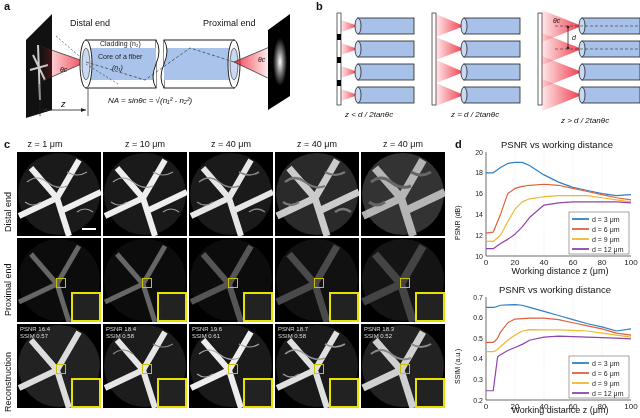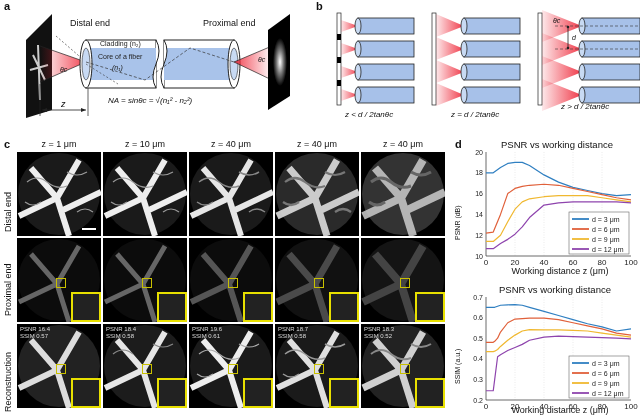--- a/index.html
+++ b/index.html
@@ -162,26 +162,26 @@
     <line x1="245" y1="26" x2="330" y2="26" stroke="#333" stroke-width="0.6" stroke-dasharray="3,2"></line>
     <line x1="245" y1="49" x2="330" y2="49" stroke="#333" stroke-width="0.6" stroke-dasharray="3,2"></line>
     <line x1="258" y1="27" x2="258" y2="48" stroke="#222" stroke-width="0.8"></line>
     <circle cx="258" cy="27" r="1.3" fill="#222"></circle>
       <circle cx="258" cy="48" r="1.3" fill="#222"></circle>
   </svg>
   <div class="abs t7" style="left:553px;top:17px;font-style:italic;">θc</div>
   <div class="abs t7" style="left:572px;top:34px;font-style:italic;">d</div>
   <div class="abs t8" style="left:345px;top:110px;font-style:italic;">z &lt; d / 2tanθc</div>
   <div class="abs t8" style="left:451px;top:110px;font-style:italic;">z = d / 2tanθc</div>
-  <div class="abs t8" style="left:561px;top:102px;font-style:italic;">z &gt; d / 2tanθc</div>
+  <div class="abs t8" style="left:561px;top:116px;font-style:italic;">z &gt; d / 2tanθc</div>
 </div>
 
 <div>
   <div class="plabel" style="left:4px;top:138px;">c</div>
-  <div class="coltitle" style="left:17px;">z = 1 μm</div>
+  <div class="coltitle" style="left:3px;">z = 1 μm</div>
   <div class="coltitle" style="left:103px;">z = 10 μm</div>
   <div class="coltitle" style="left:189px;">z = 40 μm</div>
   <div class="coltitle" style="left:275px;">z = 40 μm</div>
   <div class="coltitle" style="left:361px;">z = 40 μm</div>
 
   <div class="rowlabel" style="left:3px;top:232px;">Distal end</div>
   <div class="rowlabel" style="left:3px;top:316px;">Proximal end</div>
   <div class="rowlabel" style="left:3px;top:412px;">Reconstruction</div>
 
   <div class="tile" style="left:17px;top:152px;">

